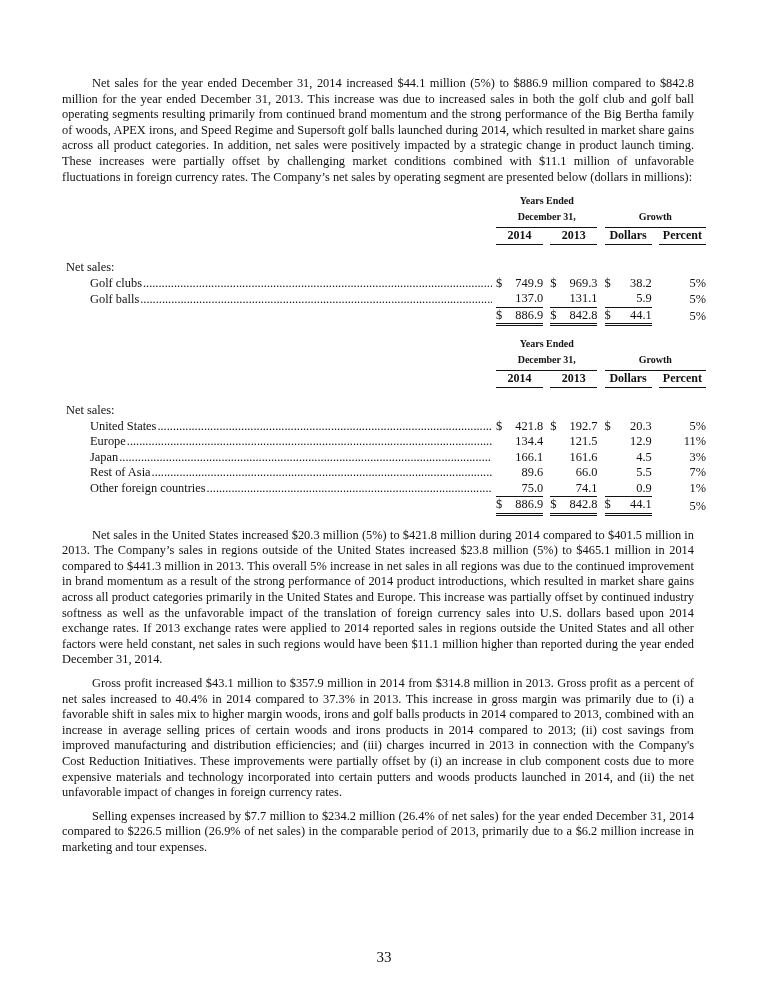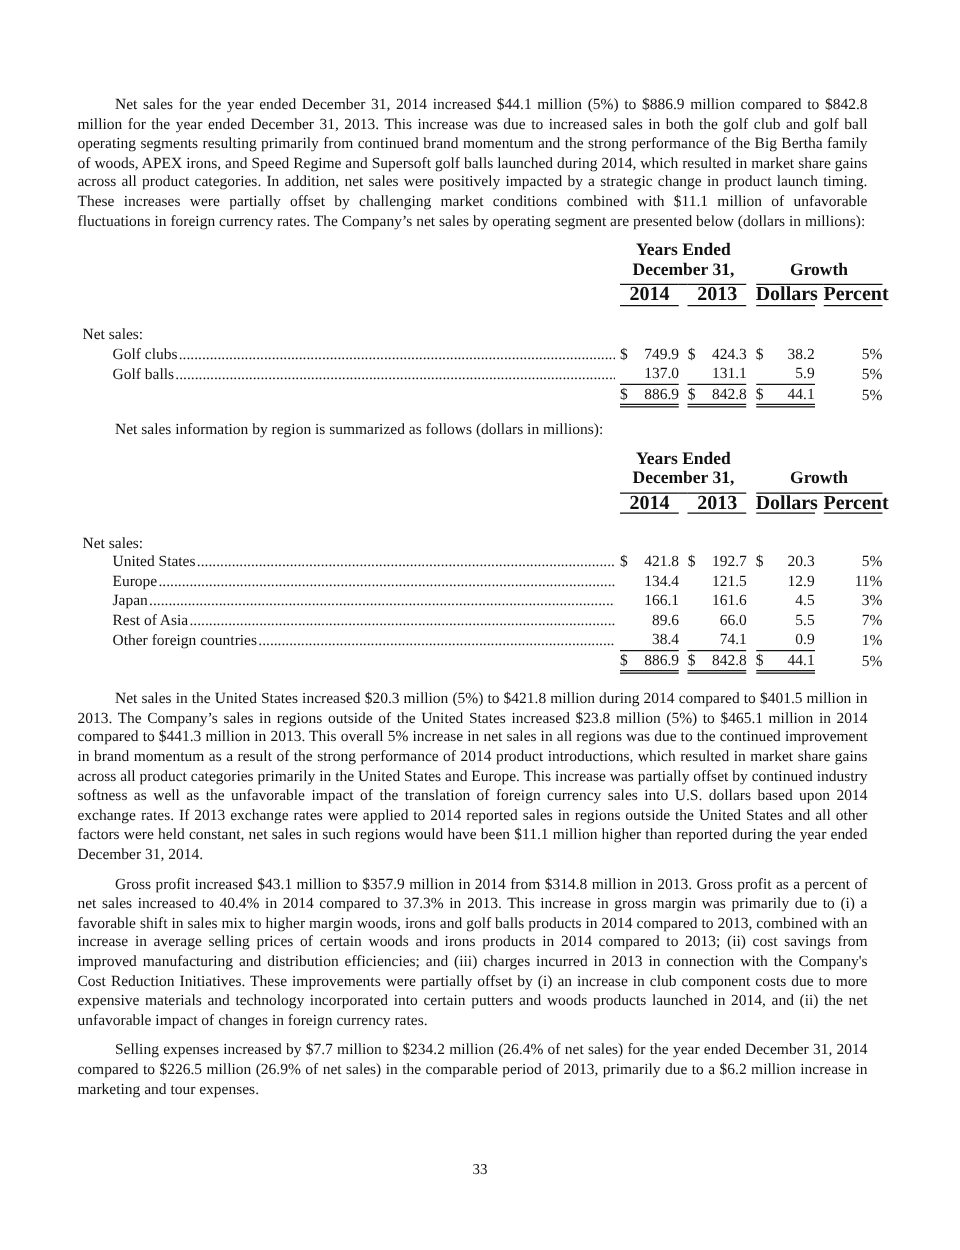--- a/index.html
+++ b/index.html
@@ -9,37 +9,37 @@
     }
     .page { position: absolute; left: 62px; top: 76px; width: 644px; }
     .heading { font-weight: bold; font-style: italic; font-size: 12.4px; margin: 0 0 5px 0; line-height: 16px; }
     p.para { margin: 0 12px 8px 0; text-indent: 30px; text-align: justify; line-height: 15.6px; }
     .table-wrap { position: relative; margin: 8px 0 10px 0; }
     table.fin { border-collapse: collapse; width: 644px; table-layout: fixed; font-size: 12.4px; }
     table.fin td { padding: 0; height: 15.5px; line-height: 15.5px; vertical-align: bottom; white-space: nowrap; }
     col.c-label { width: 432px; }
     col.c-num { width: 47px; }
     col.c-gap { width: 7px; }
-    .hdr-top td { font-family: "Liberation Serif", serif; font-weight: bold; font-size: 14px; line-height: 10px; height: auto; text-align: center; }
+    .hdr-top td { font-family: "Liberation Serif", serif; font-weight: bold; font-size: 10px; line-height: 10px; height: auto; text-align: center; }
     .hdr-top .grp { border-bottom: 1.5px solid #111; padding-bottom: 3px; }
-    .hdr-sub td { font-weight: bold; font-size: 16px; text-align: center; height: 17px; line-height: 17px; }
+    .hdr-sub td { font-weight: bold; font-size: 12px; text-align: center; height: 17px; line-height: 17px; }
     .hdr-sub td.u { border-bottom: 1.5px solid #111; }
     .spacer td { height: 6px; }
     .label { overflow: hidden; }
     .label.section { padding-left: 4px; }
     .dotted { display: flex; align-items: baseline; padding-left: 28px; padding-right: 4px; overflow: hidden; justify-content: flex-end; }
     .dotted .txt { flex: 0 0 auto; padding-right: 1px; }
     .dotted .dots { flex: 1 1 auto; overflow: hidden; white-space: nowrap; }
     .num { display: flex; justify-content: space-between; }
     .num .cur { flex: 0 0 auto; }
     .num .val { flex: 0 0 auto; text-align: right; }
     td.r { text-align: right; }
     tr.pre-total td.u { border-bottom: 1px solid #111; }
     tr.total td.uu { border-bottom: 3px double #111; }
-    .page-num { position: absolute; left: 0; right: 0; top: 928px; text-align: center; font-size: 12px; }
+    .page-num { position: absolute; left: 0; right: 0; top: 949px; text-align: center; font-size: 15px; }
   </style>
 </head>
 <body>
 
 <div class="page">
 
 
   <p class="para">Net sales for the year ended December 31, 2014 increased $44.1 million (5%) to $886.9 million compared to $842.8 million for the year ended December 31, 2013. This increase was due to increased sales in both the golf club and golf ball operating segments resulting primarily from continued brand momentum and the strong performance of the Big Bertha family of woods, APEX irons, and Speed Regime and Supersoft golf balls launched during 2014, which resulted in market share gains across all product categories. In addition, net sales were positively impacted by a strategic change in product launch timing. These increases were partially offset by challenging market conditions combined with $11.1 million of unfavorable fluctuations in foreign currency rates. The Company’s net sales by operating segment are presented below (dollars in millions):</p>
 
   <div class="table-wrap">
@@ -97,21 +97,21 @@
         <td>
               <div class="num">
                 <span class="cur">$</span>
                 <span class="val">749.9</span>
               </div>
             </td>
             <td></td>
         <td>
               <div class="num">
                 <span class="cur">$</span>
-                <span class="val">424.3</span>
+                <span class="val">969.3</span>
               </div>
             </td>
             <td></td>
         <td>
               <div class="num">
                 <span class="cur">$</span>
                 <span class="val">38.2</span>
               </div>
             </td>
             <td></td>
@@ -169,21 +169,20 @@
                 <span class="val">44.1</span>
               </div>
             </td>
             <td></td>
         <td class="r">5%</td>
       </tr>
     </tbody>
       </table>
   </div>
 
-  <p class="para" style="margin-top:10px;">Net sales information by region is summarized as follows (dollars in millions):</p>
 
   <div class="table-wrap">
     <table class="fin">
       <colgroup>
         <col class="c-label">
           <col class="c-num">
           <col class="c-gap">
           <col class="c-num">
           <col class="c-gap">
           <col class="c-num">
@@ -346,21 +345,21 @@
       <tr class="pre-total">
         <td>
               <div class="dotted">
                 <span class="txt">Other foreign countries</span>
                 <span class="dots">........................................................................................................................................................................................................</span>
               </div>
             </td>
         <td class="u">
               <div class="num">
                 <span class="cur"></span>
-                <span class="val">38.4</span>
+                <span class="val">75.0</span>
               </div>
             </td>
             <td></td>
         <td class="u">
               <div class="num">
                 <span class="cur"></span>
                 <span class="val">74.1</span>
               </div>
             </td>
             <td></td>

